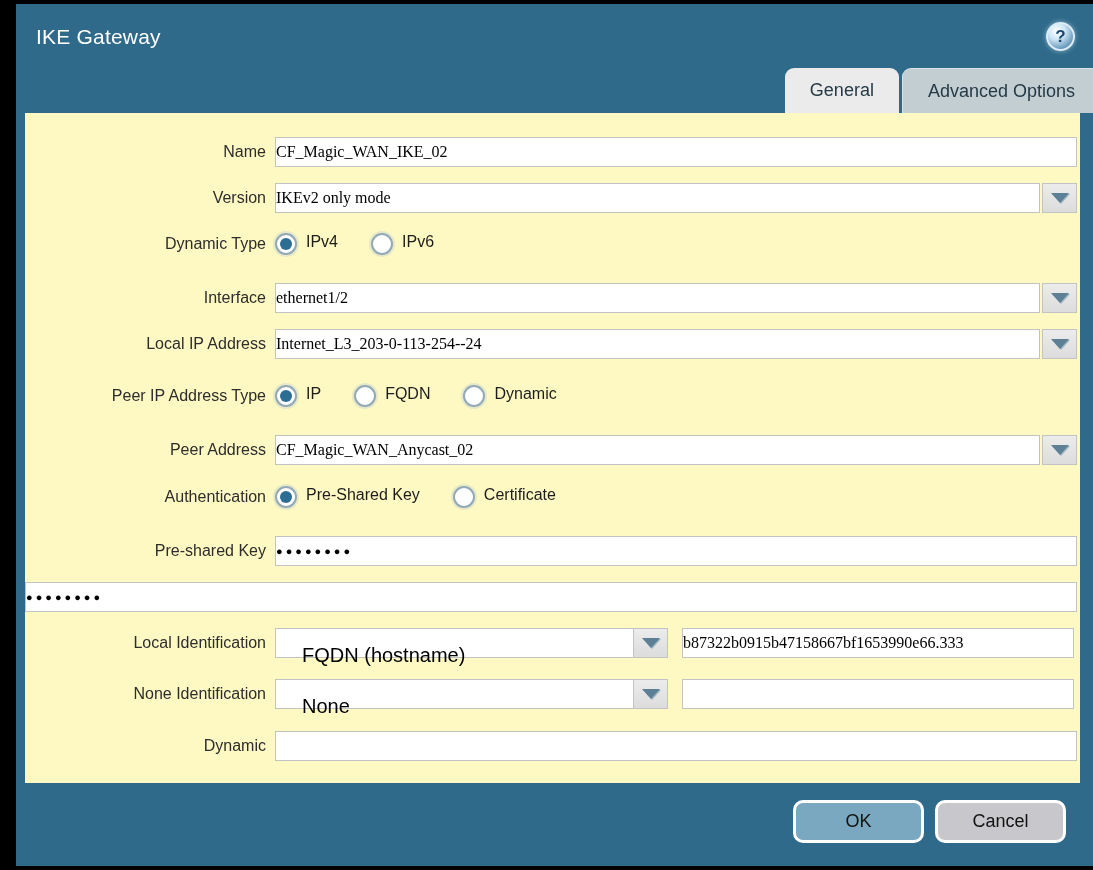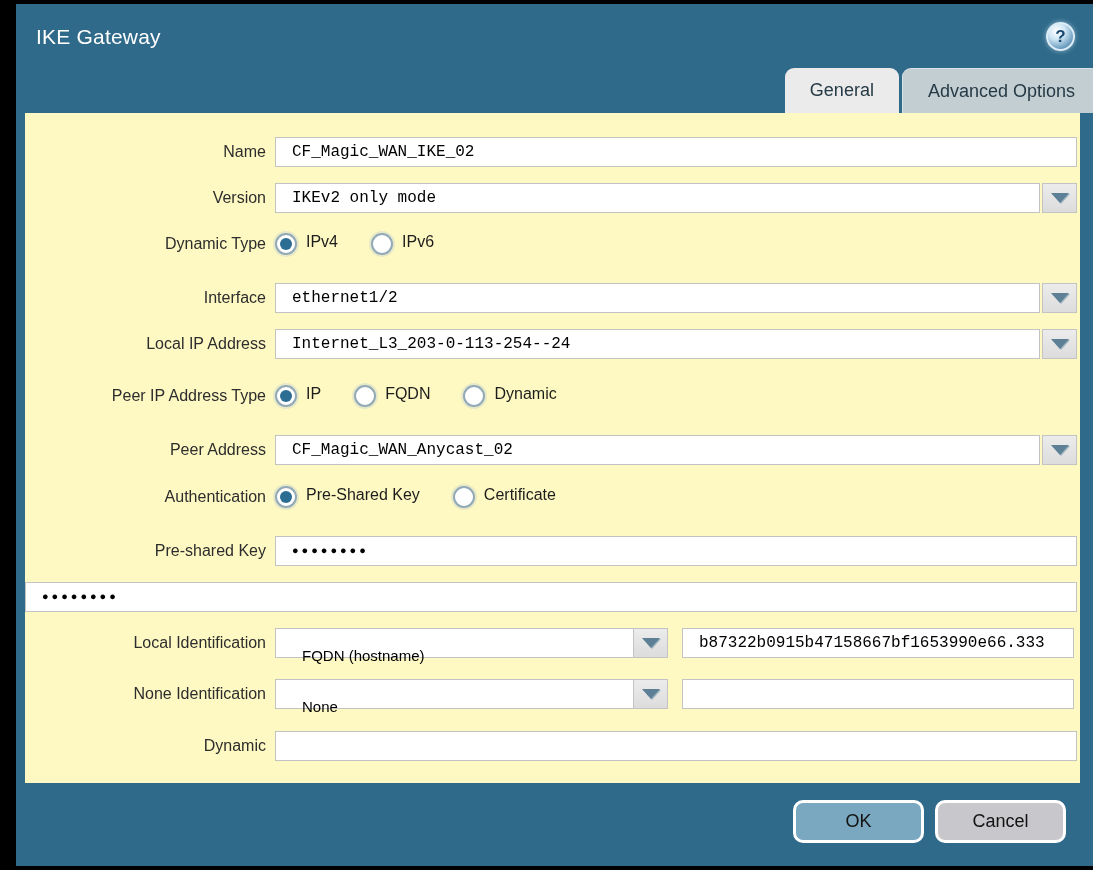--- a/index.html
+++ b/index.html
@@ -56,22 +56,22 @@
   .row.mb22 { margin-bottom:22px; }
   .row.mb24 { margin-bottom:24px; }
   .lbl {
     width:250px; padding-right:9px; text-align:right;
     font-size:16px; color:#2d2d2d; flex:none;
     white-space:nowrap;
   }
   .ctrl { flex:1; display:flex; align-items:center; min-width:0; }
   input.txt {
     height:30px; border:1px solid #c3c3c3; background:#fff;
-    padding:0 16px; font-size:16px; color:#000;
-    font-family:Liberation Mono, monospace;
+    padding:0 0; font-size:16px; color:#000;
+    font-family:Liberation Serif, serif;
     width:100%; min-width:0; outline:none;
   }
   input.dots { font-size:11px; letter-spacing:3px; font-weight:bold; }
   .ddbtn {
     flex:none; width:35px; height:30px; margin-left:2px;
     background:linear-gradient(#ececec, #dcdcdc);
     border:1px solid #c3c3c3;
     display:flex; align-items:center; justify-content:center;
     cursor:pointer;
   }
@@ -81,21 +81,21 @@
     border-right:9px solid transparent;
     border-top:10px solid #5d8096;
     filter:drop-shadow(1px 1px 0 #9fb4c0);
   }
   
   .combo-sm {
     flex:none; width:393px; height:30px;
     border:1px solid #c3c3c3; background:#fff;
     display:flex; align-items:center;
   }
-  .combo-sm .val { flex:1; padding:0 26px; font-size:15px; color:#000; white-space:nowrap; overflow:hidden;margin-top:24px; }
+  .combo-sm .val { flex:1; padding:0 26px; font-size:20px; color:#000; white-space:nowrap; overflow:hidden;margin-top:24px; }
   .combo-sm .ddbtn { margin-left:0; height:28px; width:34px; border:none; border-left:1px solid #c3c3c3; background:linear-gradient(#ececec,#dcdcdc); }
   .id-input { margin-left:14px; flex:1; display:flex; min-width:0; }
   .id-input input.txt { margin-right:3px; }
   
   .radio-group { display:flex; align-items:flex-start; }
   .radio {
     width:22px; height:22px; border-radius:50%;
     background:#fff; border:2px solid #92a9b6;
     box-shadow:0 0 0 2px rgba(185,200,208,.35);
     display:flex; align-items:center; justify-content:center;

